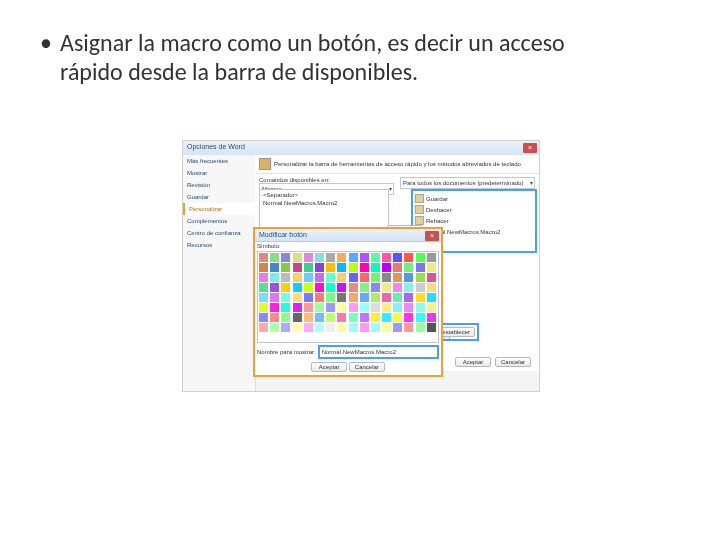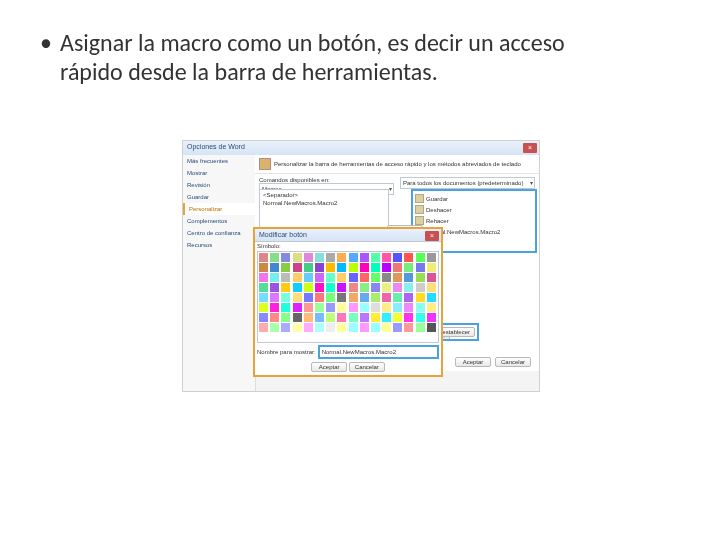--- a/index.html
+++ b/index.html
@@ -127,21 +127,21 @@
   }
   .namefield .inp {
     border:2px solid #4aa3df; background:#fff; height:10px; flex:1;
     font-size:6px; padding:0 2px; line-height:10px;
   }
   .moddlg .dlgbtns { text-align:center; margin-top:3px; }
 </style>
 </head>
 <body>
 
-<div class="bullet-text">Asignar la macro como un botón, es decir un acceso rápido desde la barra de herramientas.</div>
+<div class="bullet-text">Asignar la macro como un botón, es decir un acceso rápido desde la barra de disponibles.</div>
 
 <div class="screenshot-wrap">
   <div class="titlebar">
     <span class="title">Opciones de Word</span>
     <span class="closebtn">×</span>
   </div>
 
   <div class="sidebar" id="sidebar">
       <div class="item">Más frecuentes</div>
       <div class="item">Mostrar</div>

